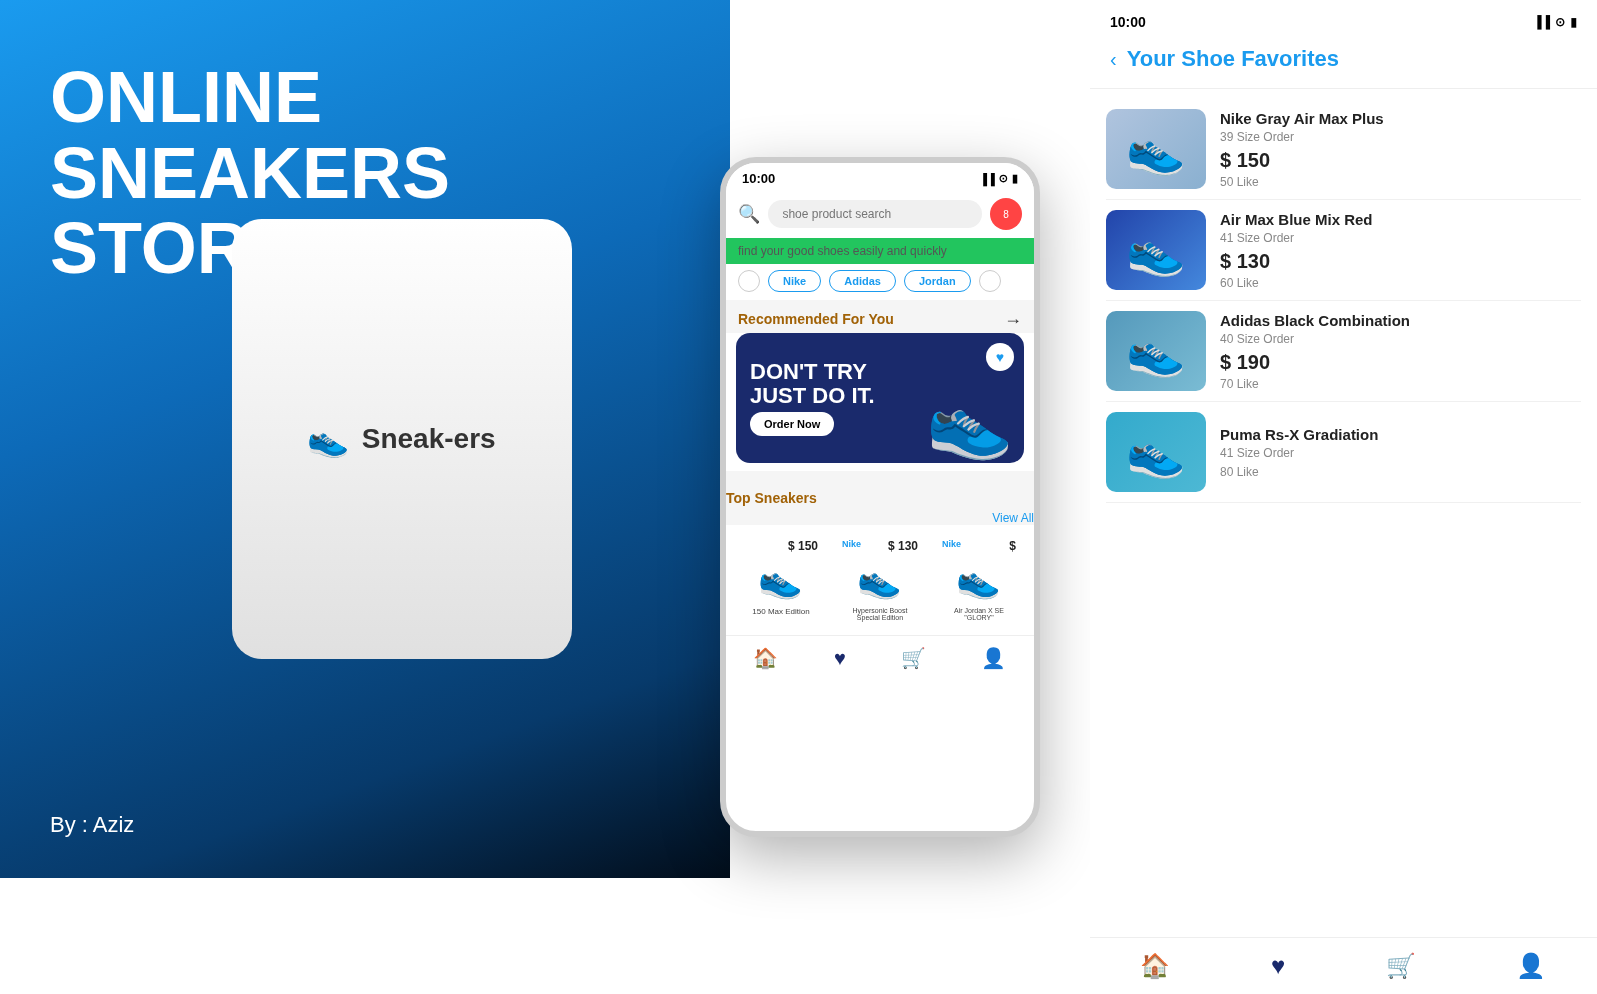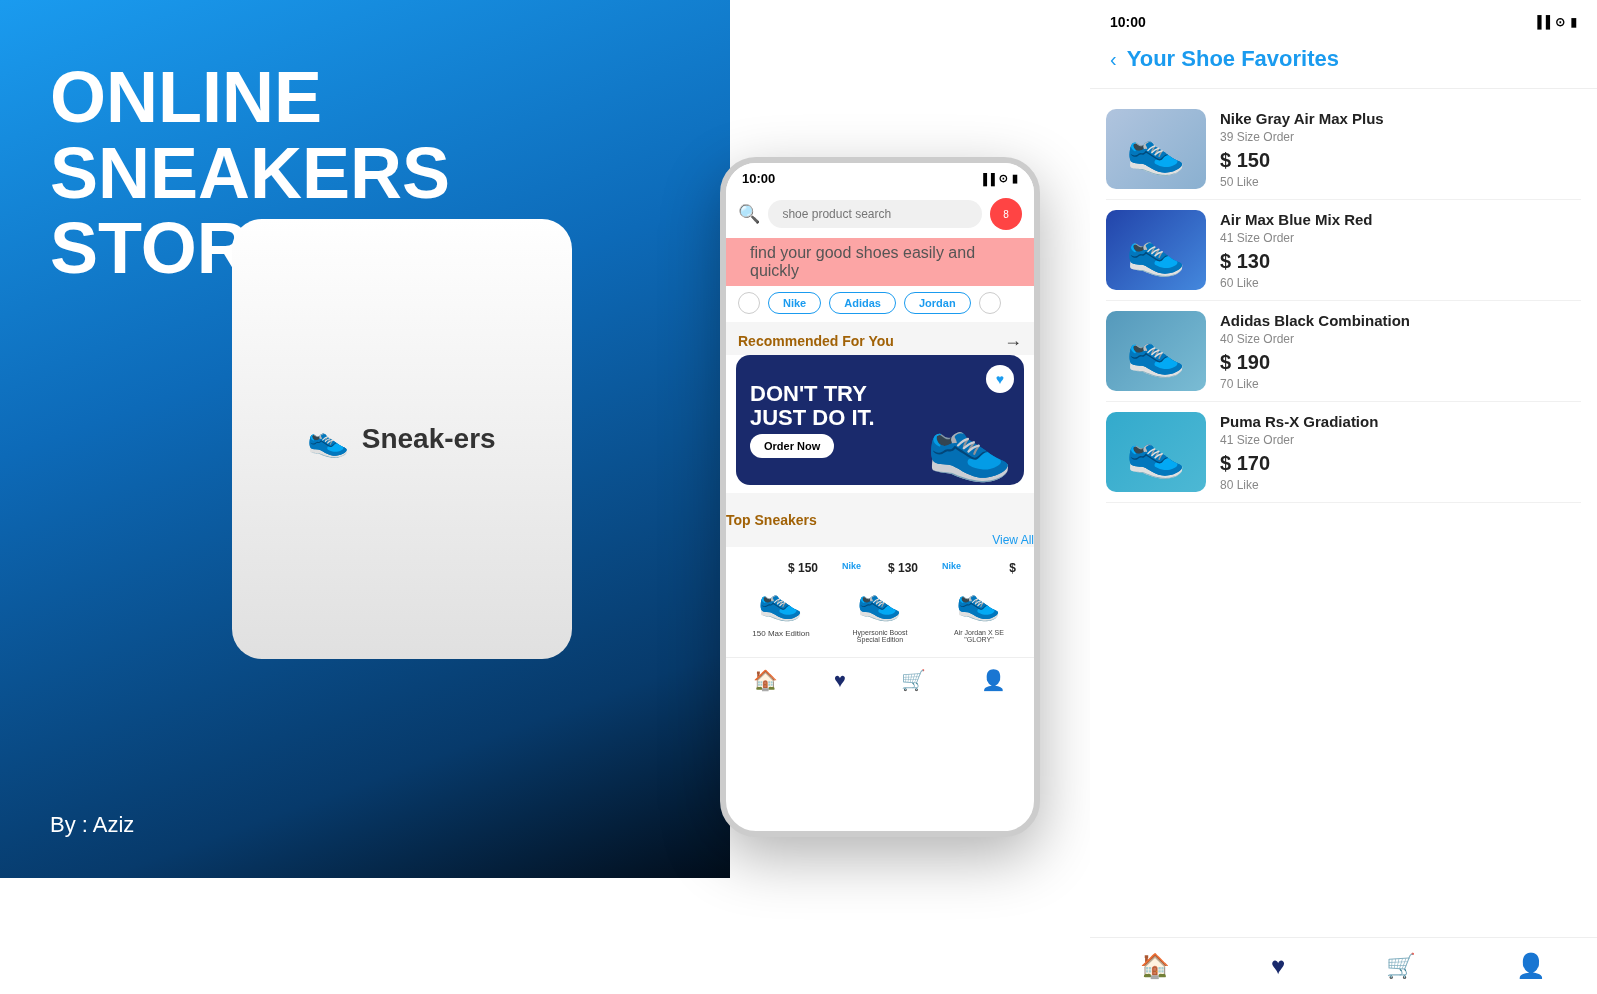--- a/index.html
+++ b/index.html
@@ -95,24 +95,24 @@
       border-radius: 50%;
       display: flex;
       align-items: center;
       justify-content: center;
       color: white;
       font-size: 10px;
       position: relative;
       cursor: pointer;
     }
     .subtitle-text {
-      padding: 6px 24px;
-      font-size: 16px;
+      padding: 6px 12px;
+      font-size: 12px;
       color: #555;
-      background: #fca5a5;
+      background: #22c55e;
     }
     .filter-row {
       display: flex;
       gap: 8px;
       padding: 6px 12px 8px;
       background: white;
       overflow-x: auto;
     }
     .filter-btn {
       border: 1.5px solid #1a9bef;
@@ -448,21 +448,20 @@
       </div>
     </div>
 
     <div class="fav-item">
       <div class="fav-img" style="background:linear-gradient(135deg,#33aacc,#4db8d4);">
         <span style="font-size:48px;">👟</span>
       </div>
       <div class="fav-info">
         <div class="fav-name">Puma Rs-X Gradiation</div>
         <div class="fav-size">41 Size Order</div>
-        <div class="fav-price">$ 170</div>
         <div class="fav-likes">80 Like</div>
       </div>
     </div>
   </div>
 
   <div class="right-nav">
     <span class="right-nav-icon active">🏠</span>
     <span class="right-nav-icon active" style="color:#1a2a6c;">♥</span>
     <span class="right-nav-icon inactive">🛒</span>
     <span class="right-nav-icon inactive">👤</span>

